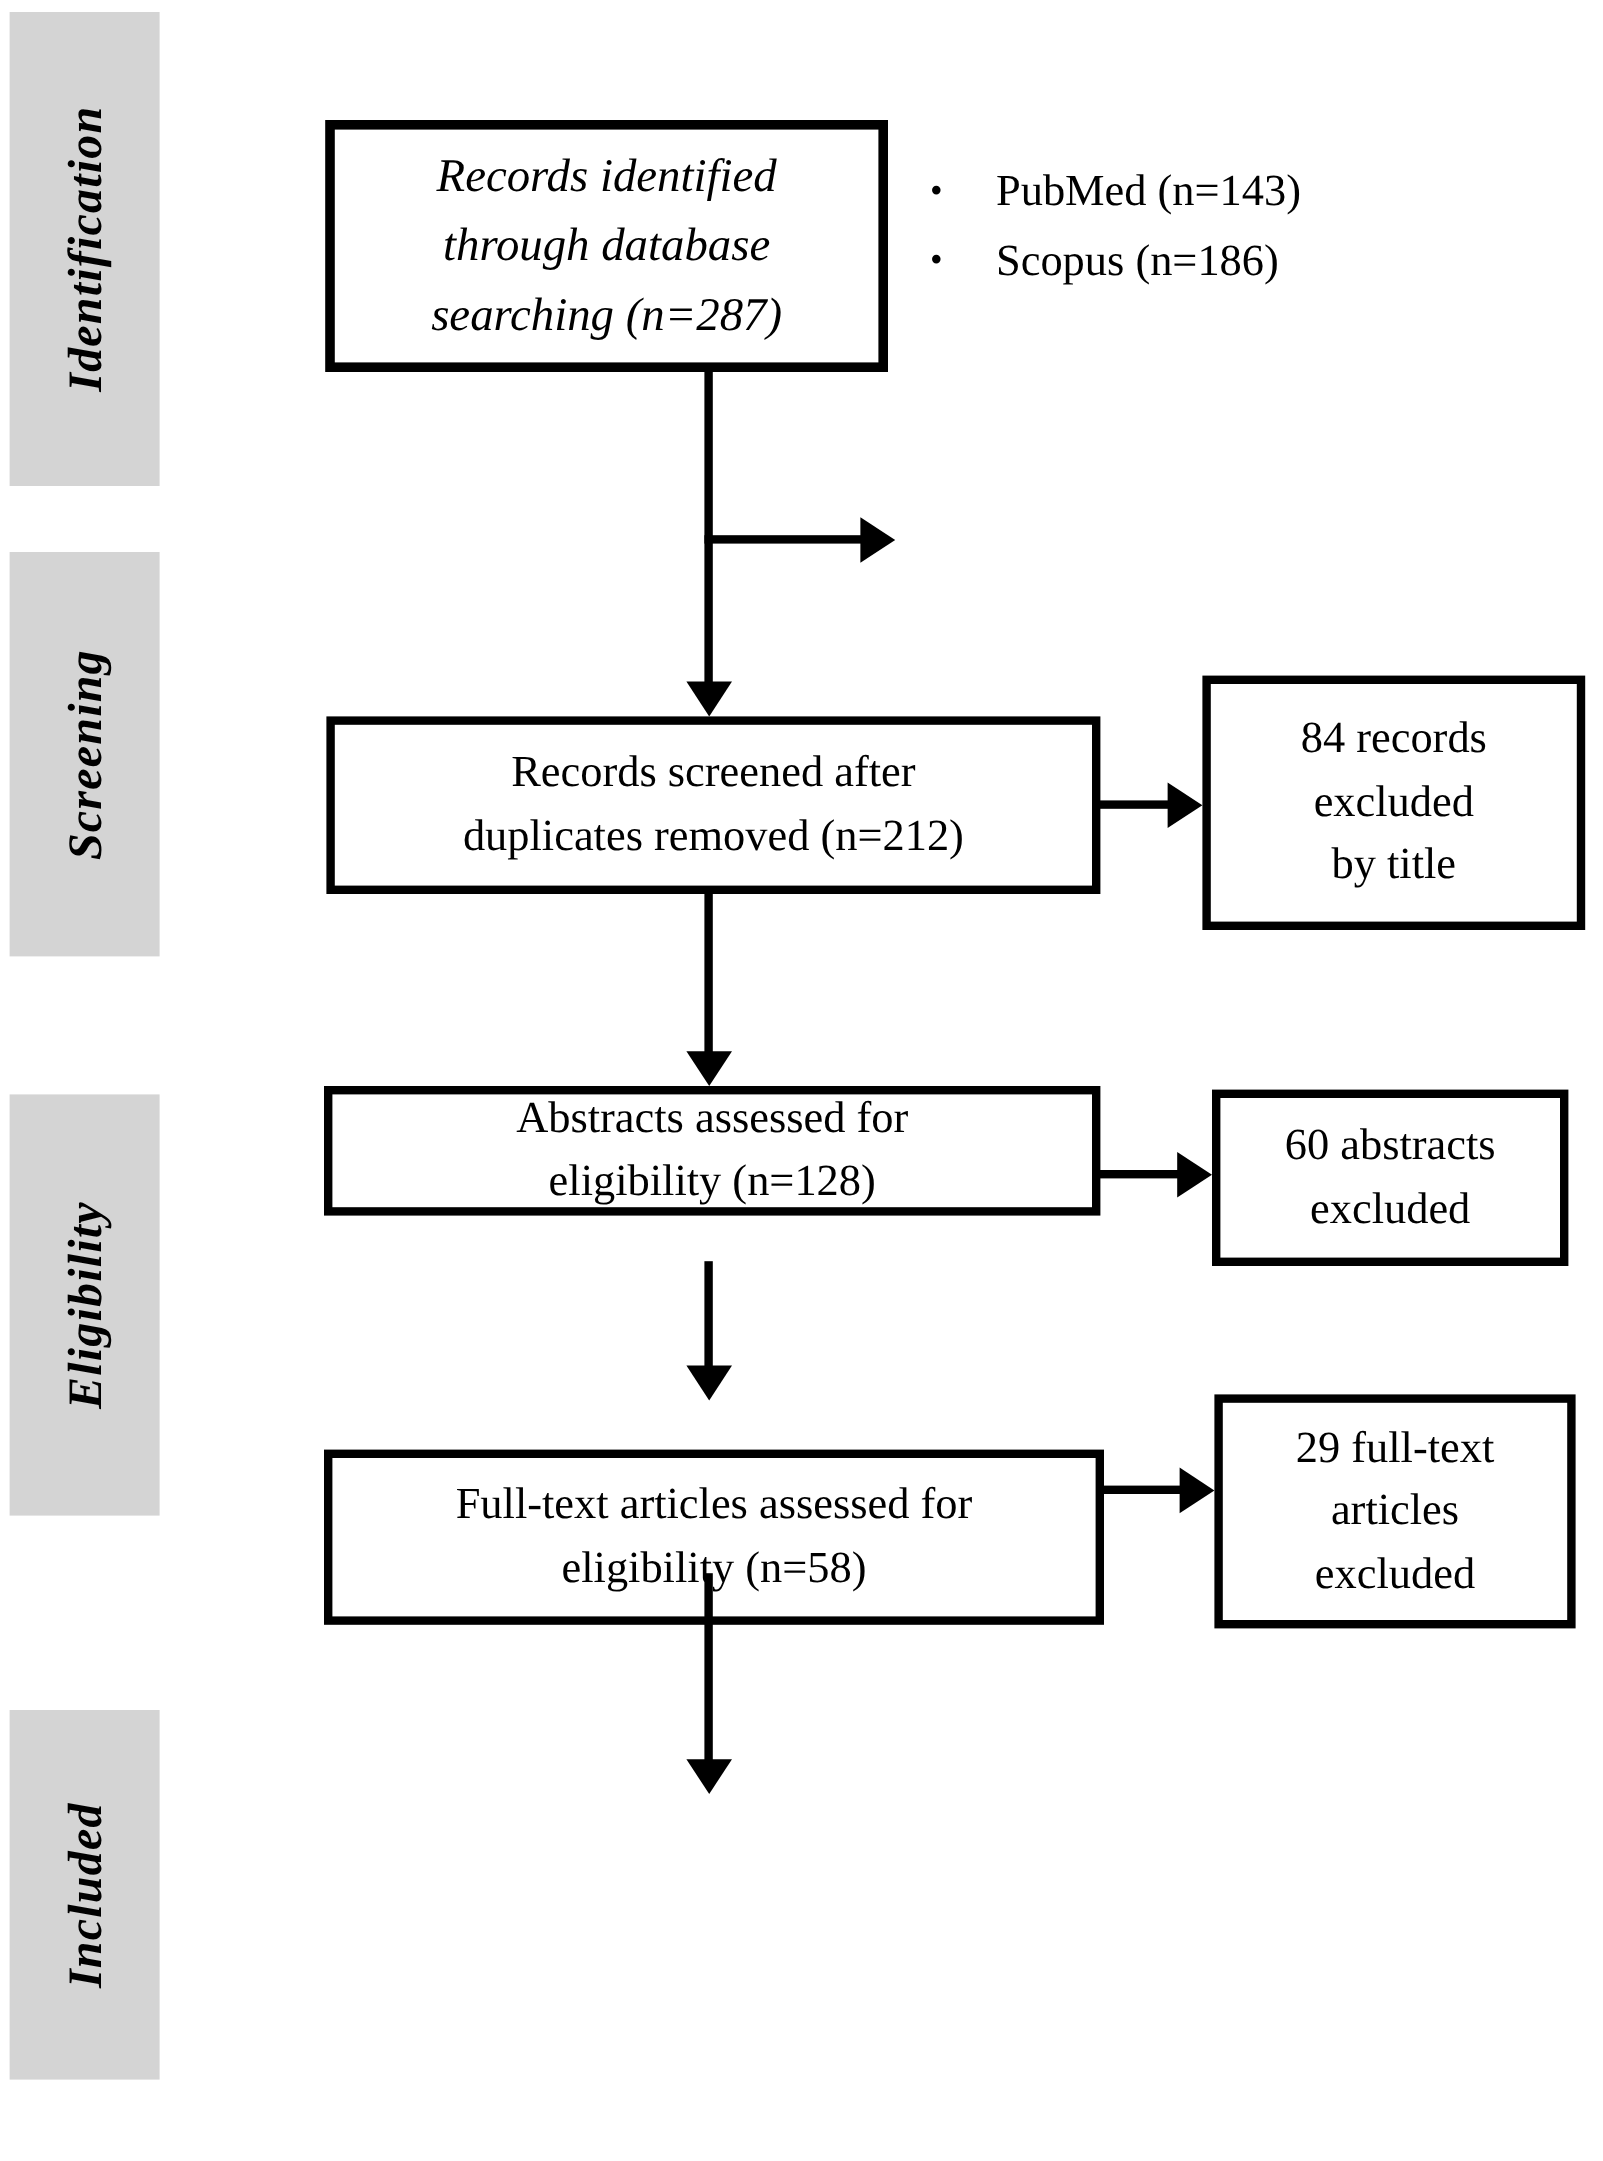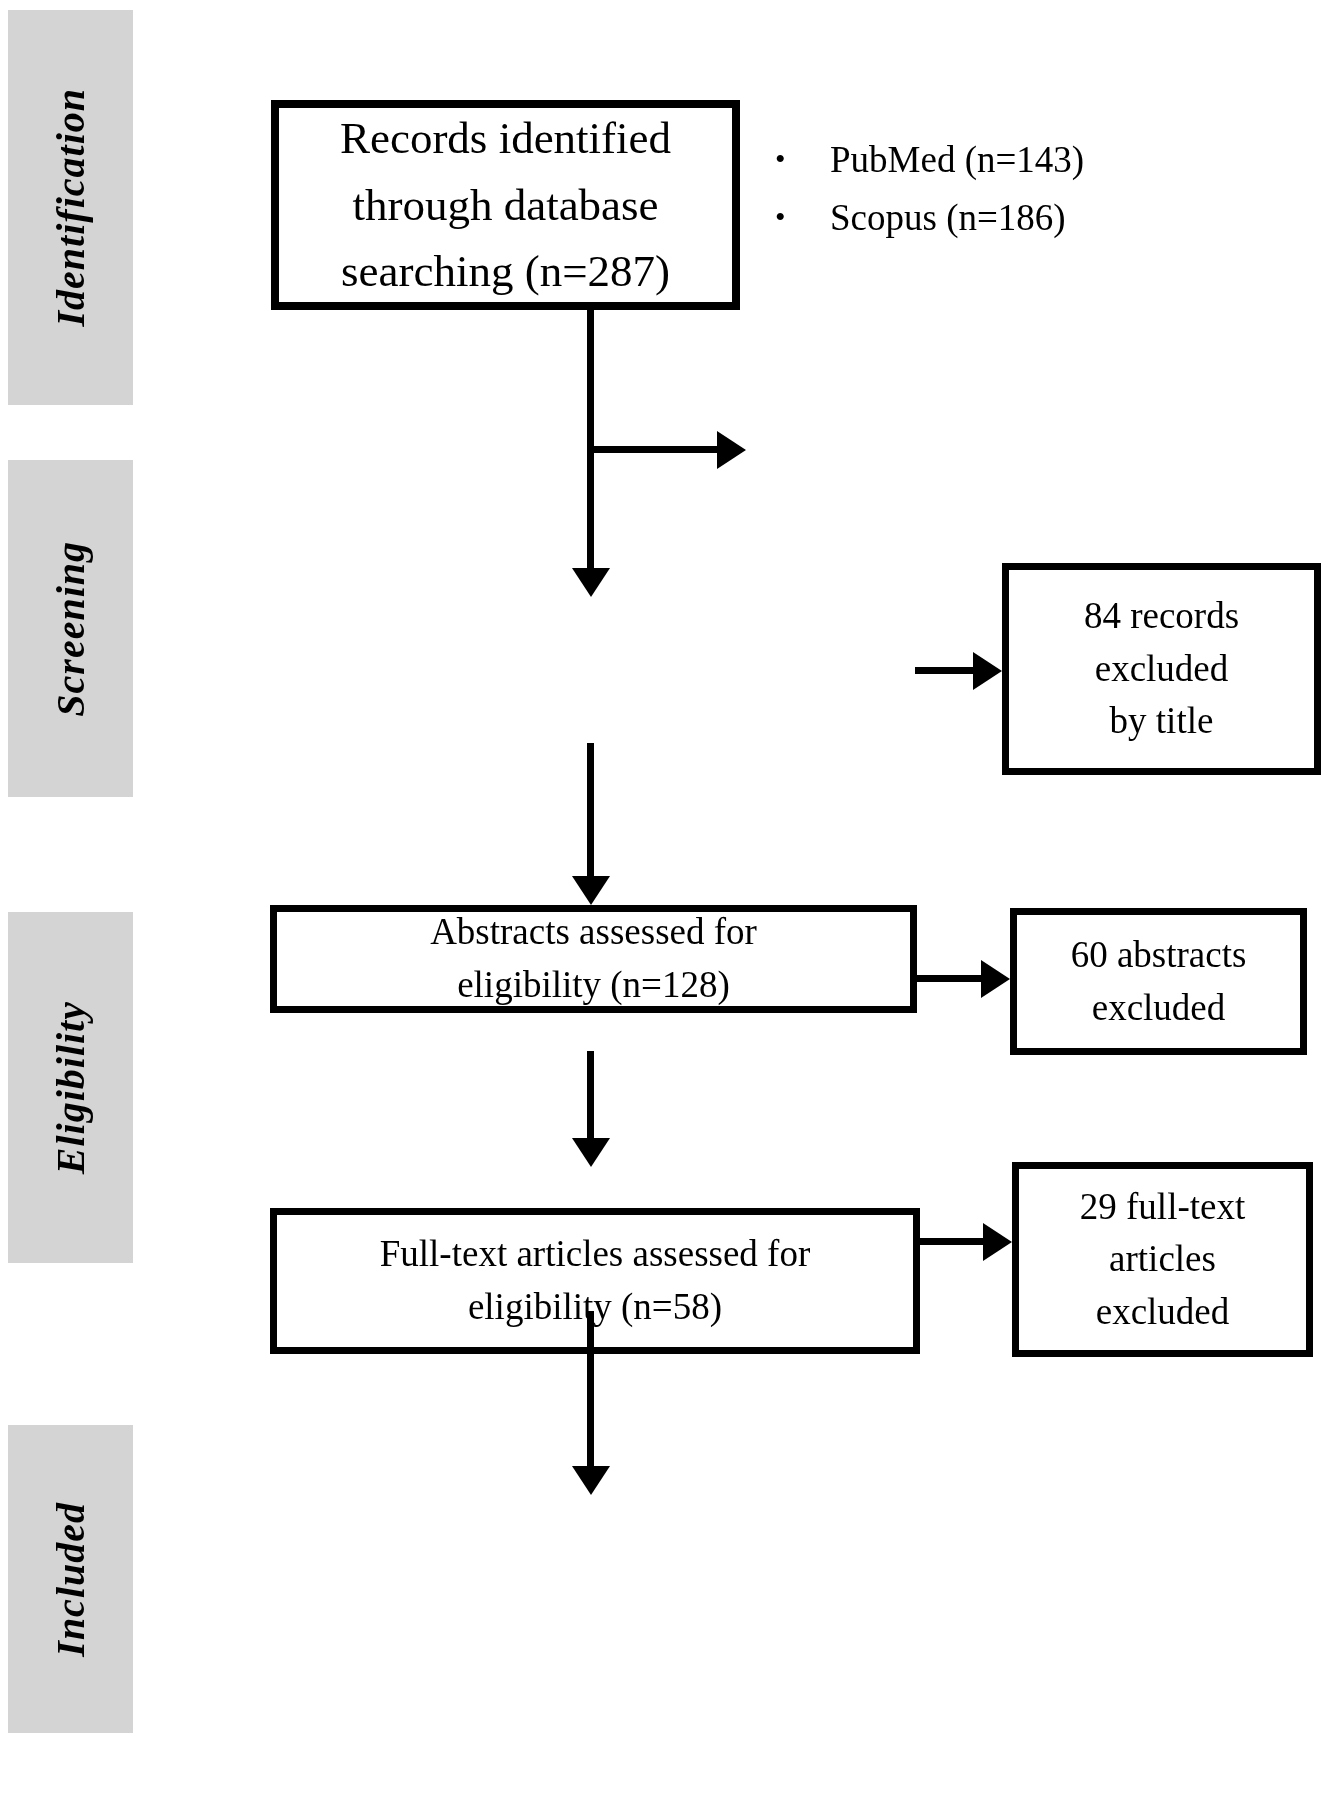--- a/index.html
+++ b/index.html
@@ -46,21 +46,21 @@
     border: 7px solid #000000;
     display: flex;
     align-items: center;
     justify-content: center;
     text-align: center;
     white-space: pre-line;
     font-size: 37px;
     line-height: 1.42;
     padding: 4px 10px;
   }
-  .box.big { font-size: 45px; line-height: 1.48; border-width: 8px; }
+  .box.big { font-size: 39px; line-height: 1.48; border-width: 8px; font-style: italic; }
 
   
   .source-list {
     position: absolute;
     left: 775px;
     top: 130px;
     font-size: 37px;
     line-height: 1.0;
   }
   .source-row {
@@ -105,20 +105,22 @@
     <span class="stage-label">Eligibility</span>
   </div>
   <div class="stage-bar" style="top:1425px; height:308px;">
     <span class="stage-label">Included</span>
   </div>
 
   <div class="box big" style="left:271px; top:100px; width:469px; height:210px;">Records identified
 through database
 searching (n=287)</div>
 
+  <div class="box" style="left:272px; top:597px; width:645px; height:148px;">Records screened after
+duplicates removed (n=212)</div>
 
   <div class="box" style="left:270px; top:905px; width:647px; height:108px;">Abstracts assessed for
 eligibility (n=128)</div>
 
   <div class="box" style="left:270px; top:1167px; width:650px; height:146px;margin-top:41px;">Full-text articles assessed for
 eligibility (n=58)</div>
 
 
 
   <div class="box" style="left:1002px; top:563px; width:319px; height:212px;">84 records

